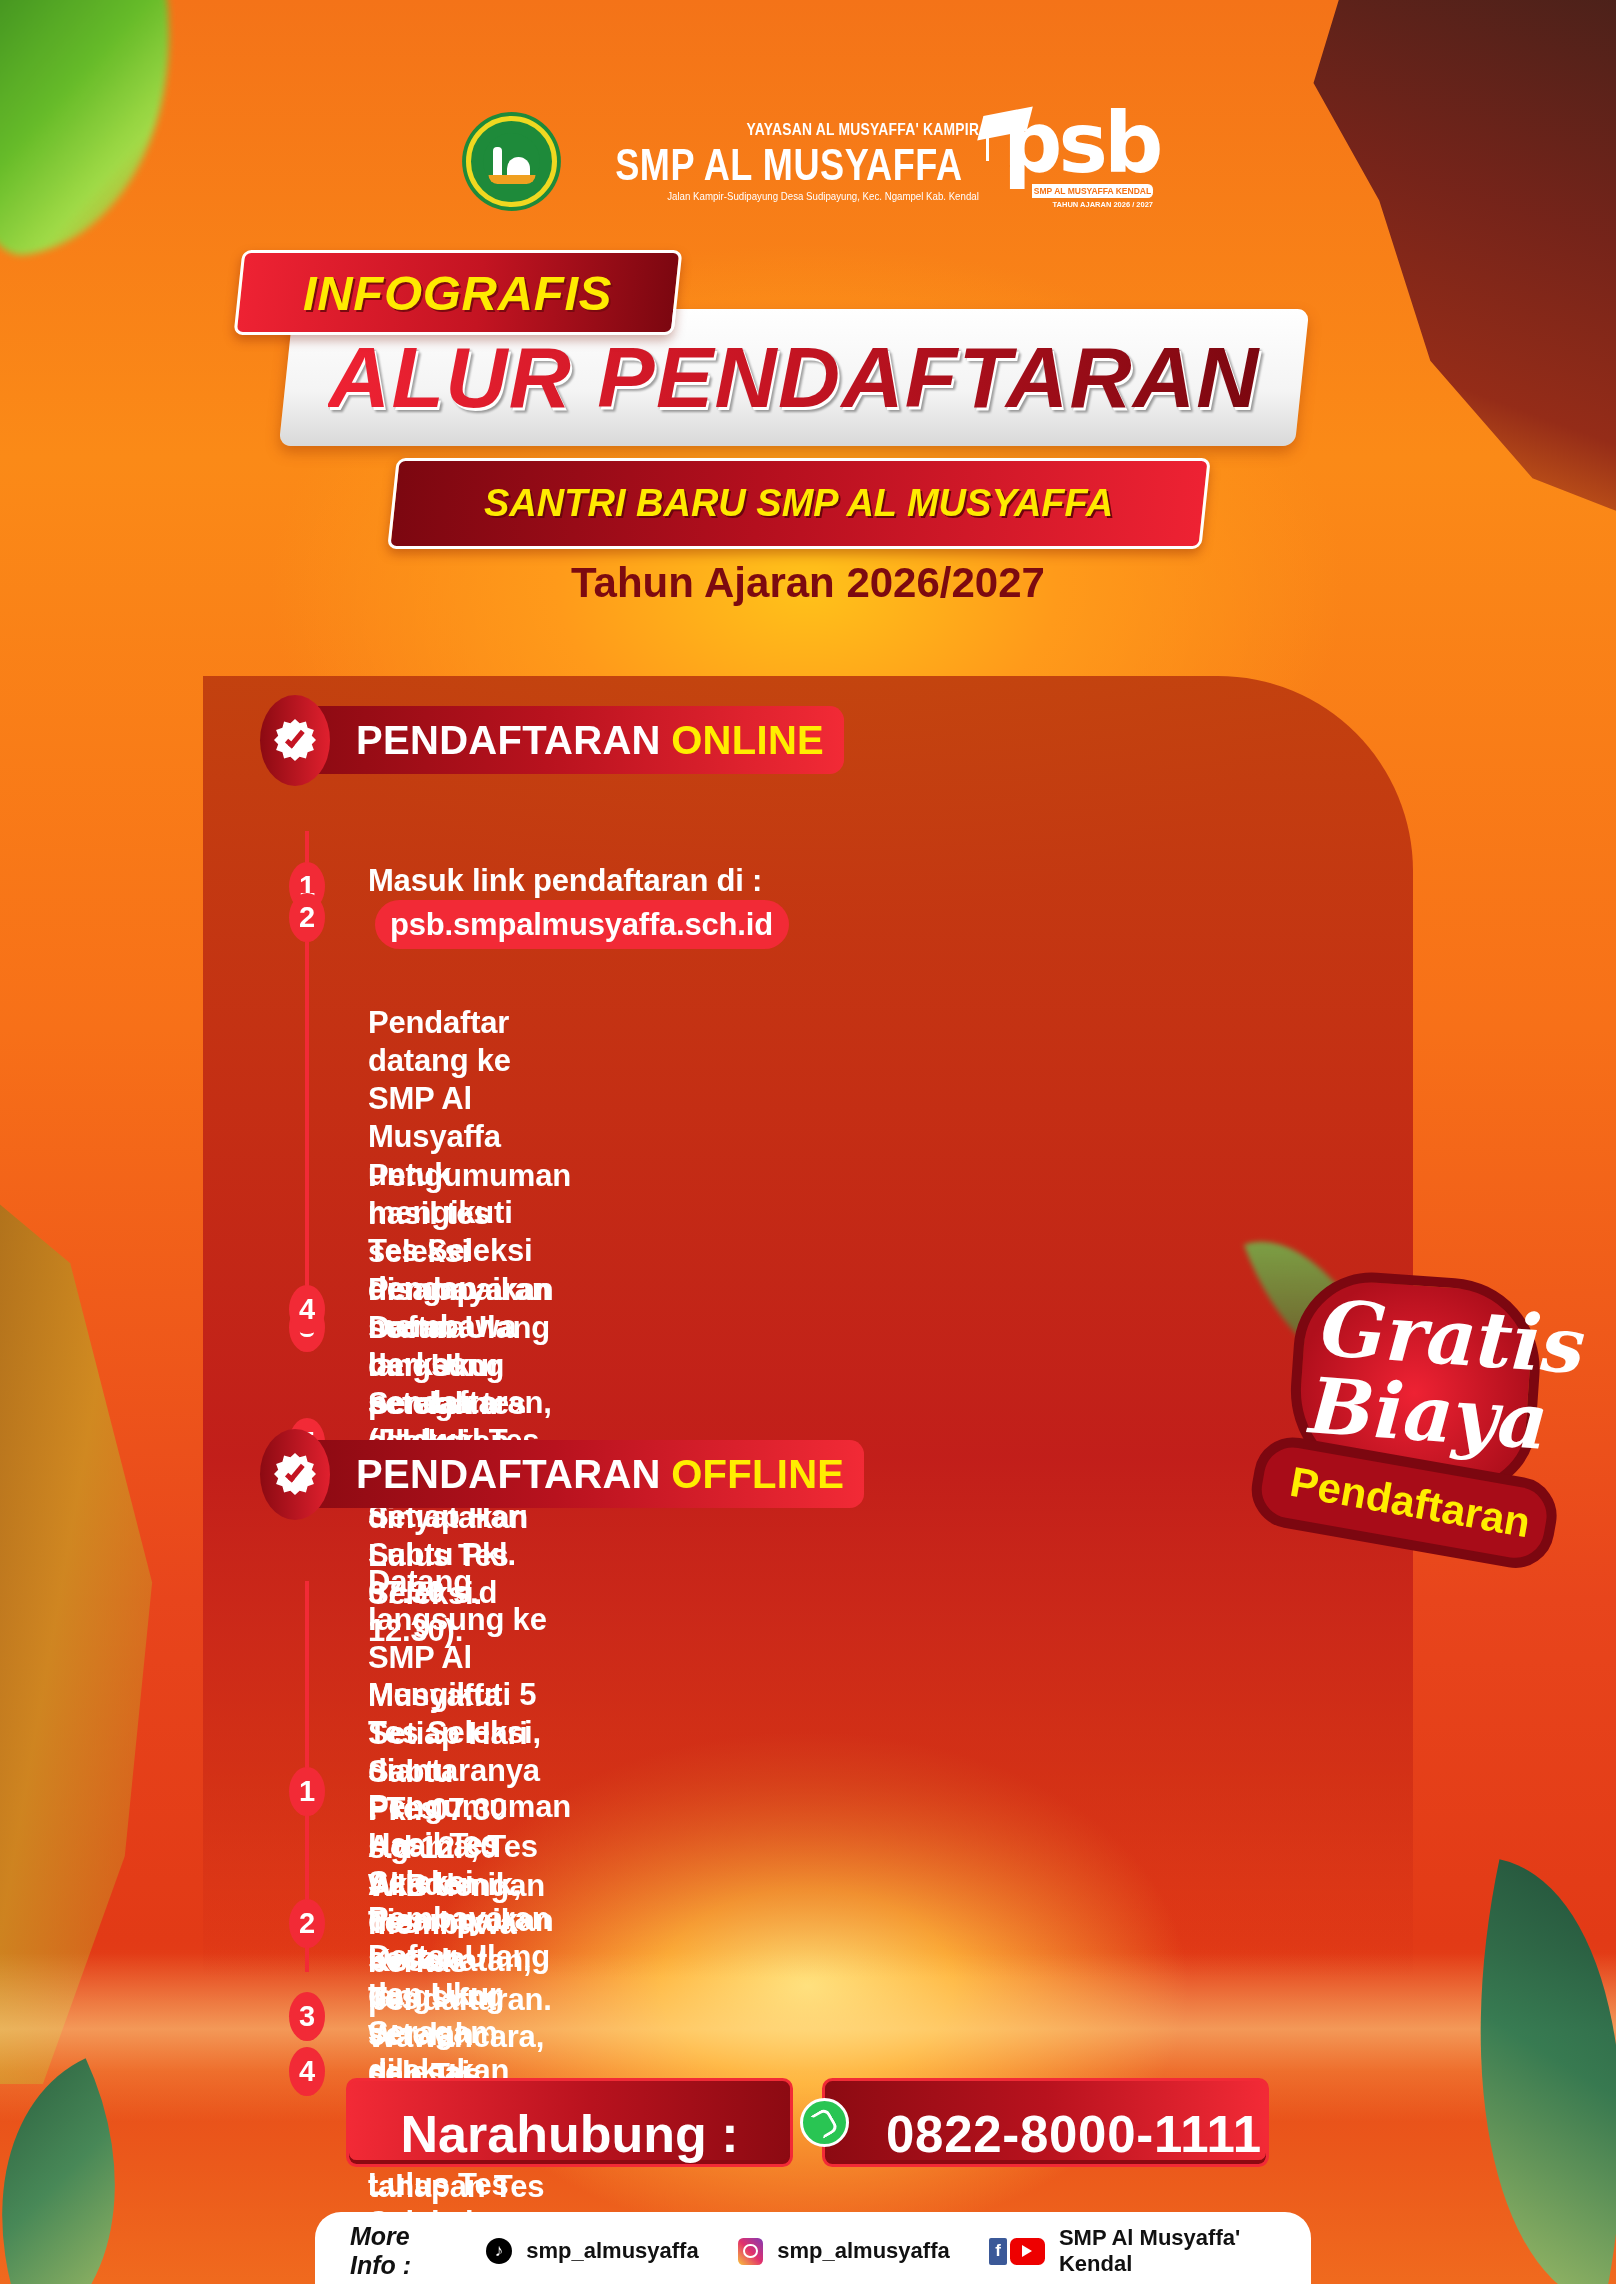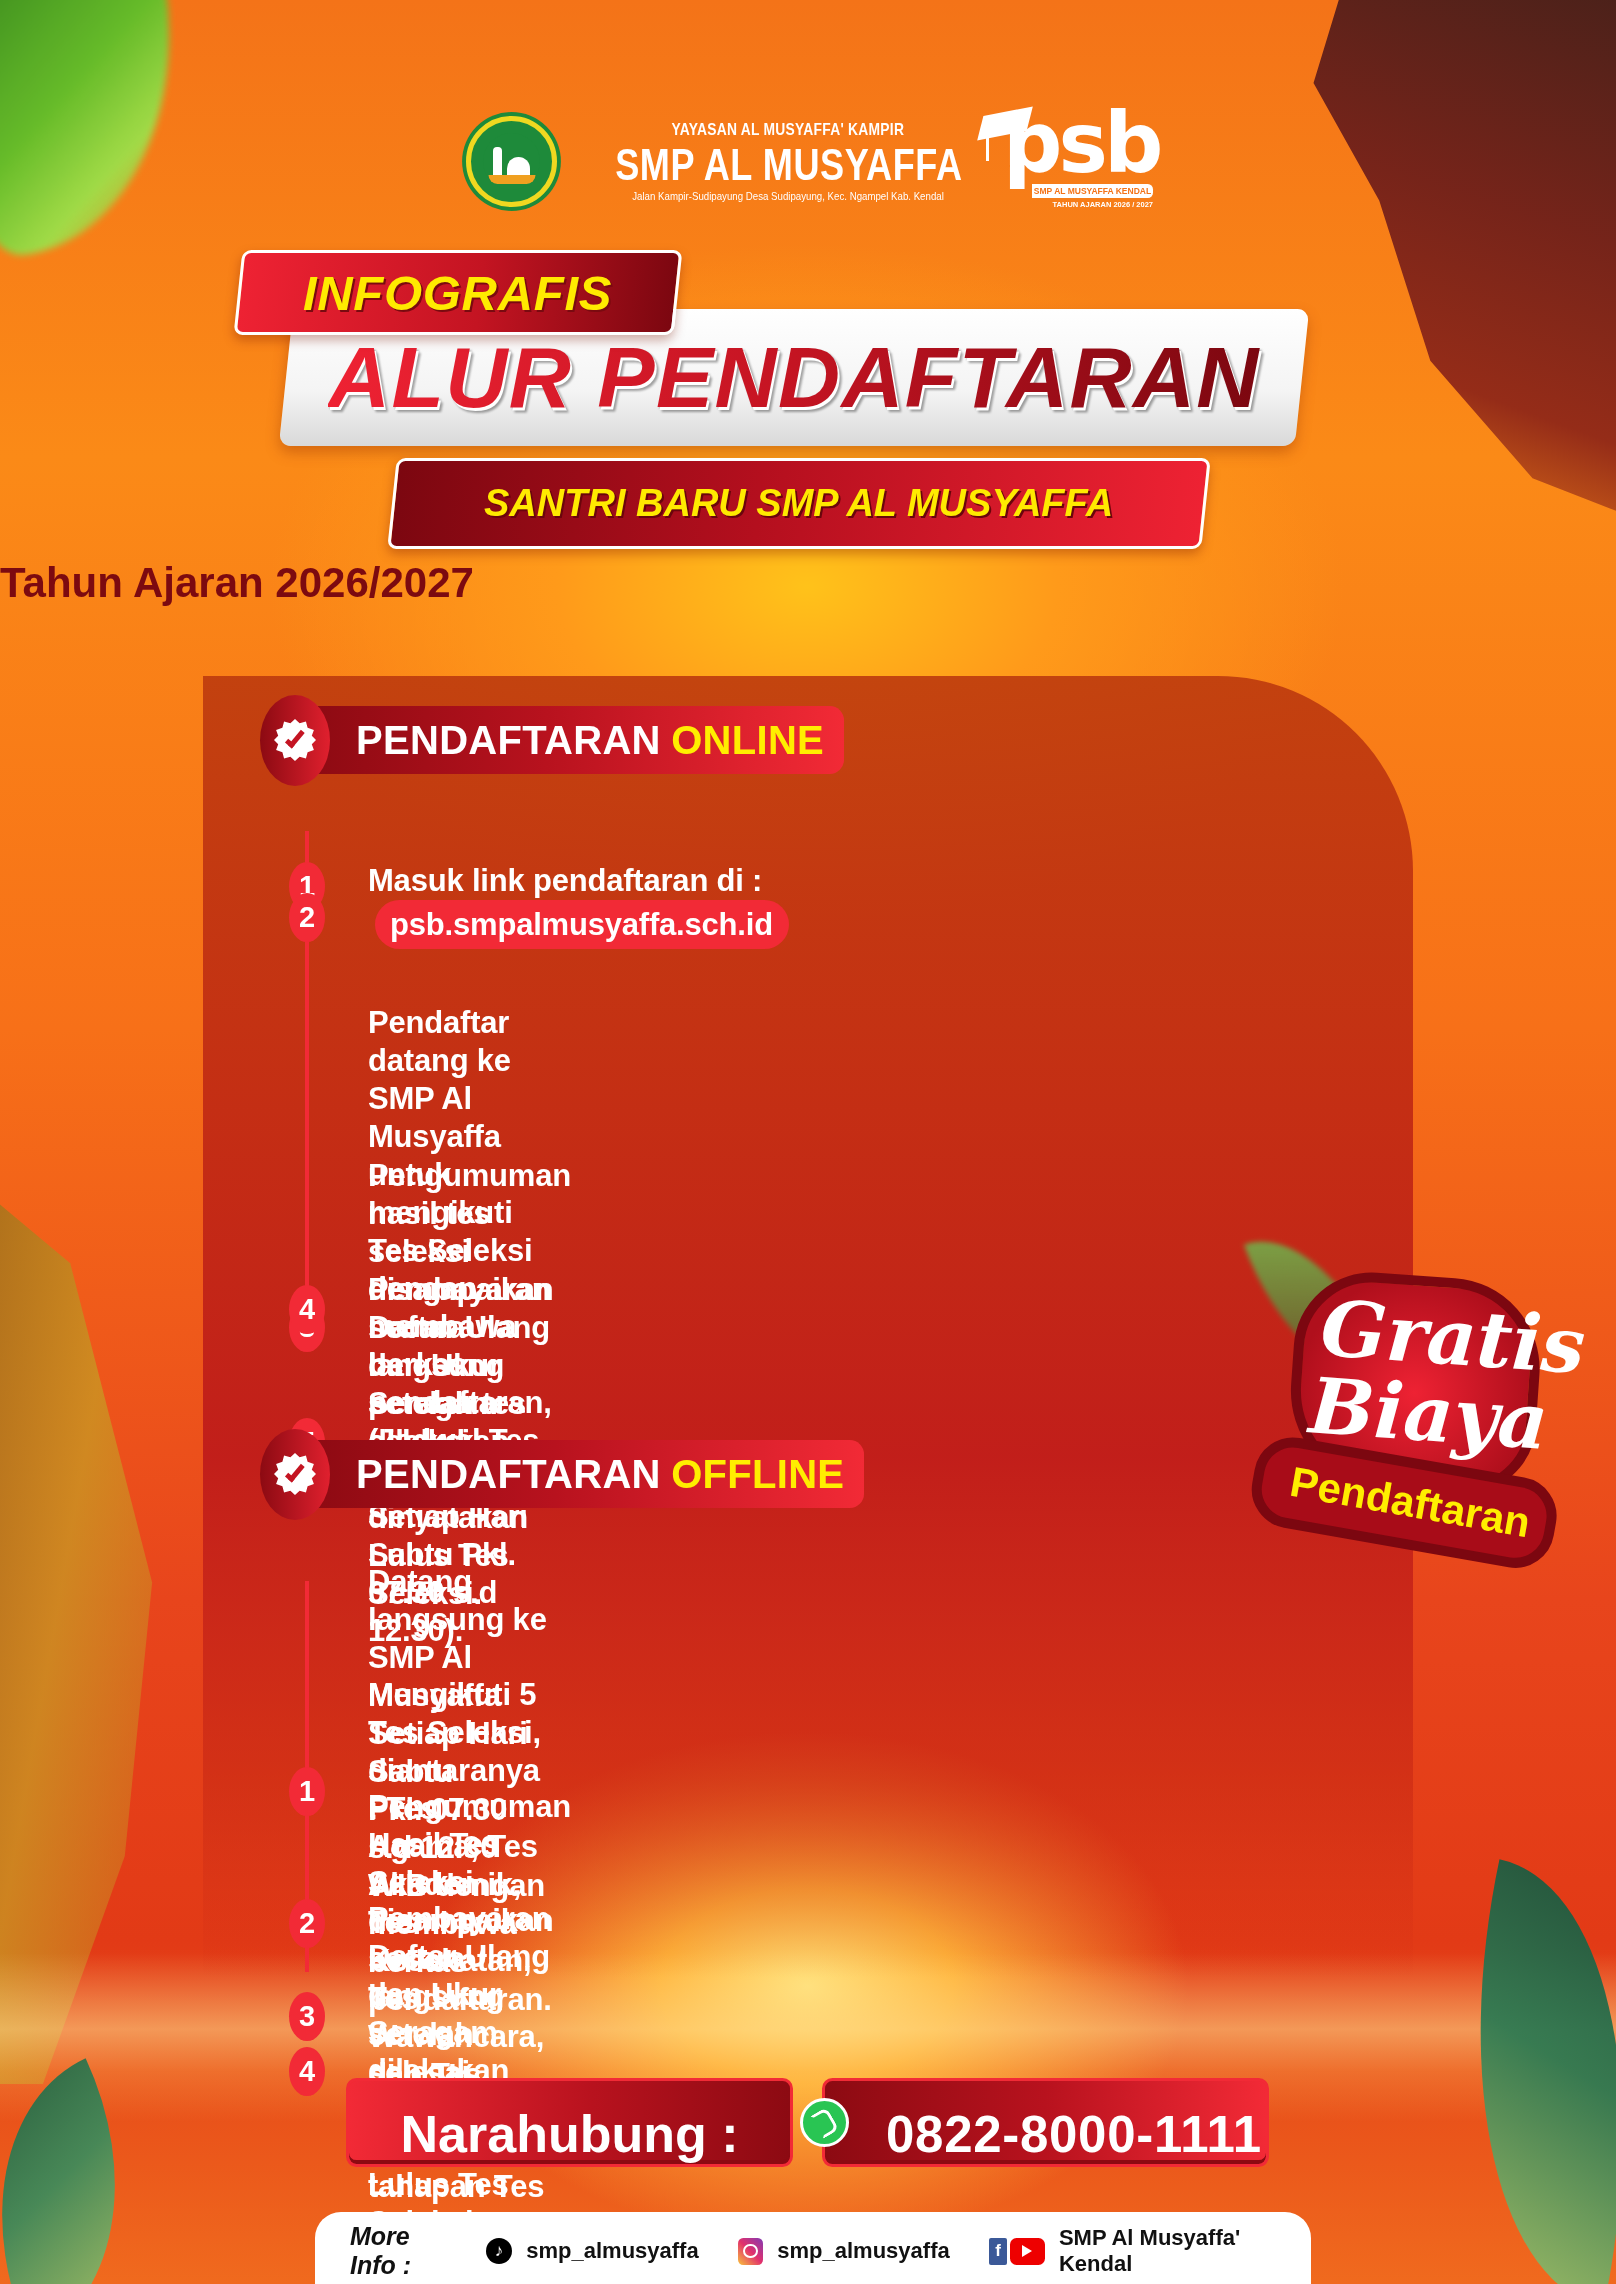--- a/index.html
+++ b/index.html
@@ -69,21 +69,21 @@
   .school-logo .inner {
     width: 57px; height: 57px; border-radius: 50%; background: #1e8a3a;
     display: flex; align-items: flex-end; justify-content: center; gap: 5.2px; padding-bottom: 9px;
   }
   .school-logo .minaret { width: 9px; height: 34px; background: #fff; border-radius: 3.9px 3.9px 0 0; }
   .school-logo .dome { width: 23.4px; height: 23.4px; background: #fff; border-radius: 50% 50% 2.6px 2.6px; }
   .school-logo .book {
     position: absolute; bottom: 18px; left: 50%; transform: translateX(-50%);
     width: 47px; height: 9px; background: #f0a020; border-radius: 0 0 26px 26px;
   }
-  .school-text { margin-left: 19.5px; color: #fff; display: flex; flex-direction: column; align-items: center; }
+  .school-text { margin-left: 19.5px; color: #fff; display: flex; flex-direction: column; align-items: flex-end; }
   .school-text .yayasan { font-size: 16.3px; font-weight: 700; letter-spacing: 0.3px; transform: scaleX(.85); }
   .school-text .name { font-size: 44px; font-weight: 700; line-height: 51px; letter-spacing: 0.7px; transform: scaleX(.82); }
   .school-text .addr { font-size: 11px; transform: scaleX(.88); white-space: nowrap; }
 
   .psb-logo {
     position: absolute; left: 977px; top: 98px; width: 182px; height: 117px;
     color: #fff;
   }
   .psb-logo .word { position: absolute; left: 26px; top: 0; font-size: 83px; font-weight: 700; letter-spacing: -3.9px; line-height: 91px; font-family: "DejaVu Sans", sans-serif; text-align: right; }
   .psb-logo .cap {
@@ -129,21 +129,21 @@
     background: linear-gradient(90deg, #7c0710 0%, #b40f1e 45%, #ee2233 100%);
     border: 3.3px solid #fff; border-radius: 9px; transform: skewX(-6deg);
     display: flex; align-items: center; justify-content: center;
     box-shadow: 0 5.2px 10.4px rgba(120,20,0,.35);
   }
   .santri-banner span {
     font-size: 38px; font-weight: 700; font-style: italic; color: #ffea00;
     transform: skewX(6deg); text-shadow: 2px 2px 0 #6a050c;
   }
   .tahun-ajaran {
-    position: absolute; left: 0; top: 559px; width: 1616px; 
+    position: absolute; left: 0; top: 559px; width: 1616px; text-align: center;
     font-size: 42px; font-weight: 700; color: #7c0a10;
   }
 
   
   .panel {
     position: absolute; left: 203px; top: 676px; width: 1210px; height: 1302px;
     background: linear-gradient(180deg, rgba(190,60,14,.92) 0%, rgba(192,40,20,.92) 35%, rgba(190,26,26,.92) 60%, rgba(200,40,20,.6) 85%, rgba(220,70,20,0) 100%);
     border-radius: 0 195px 0 0;
   }
 

